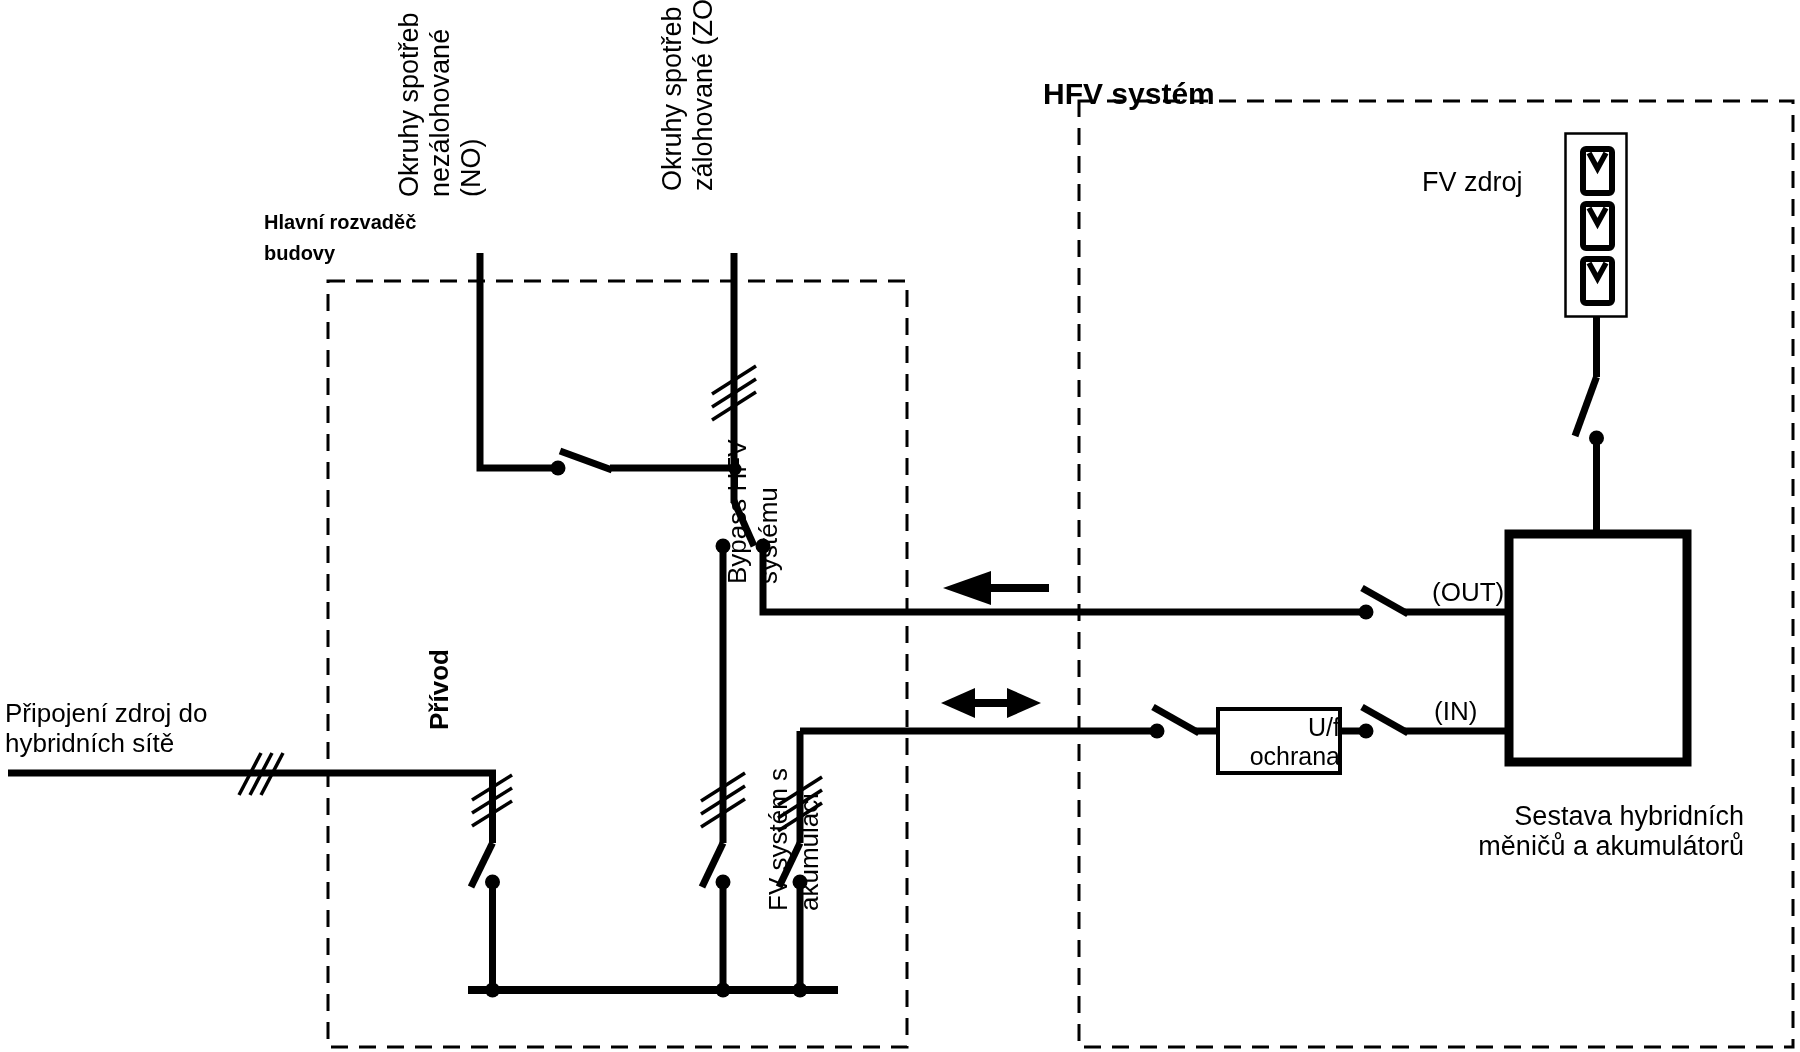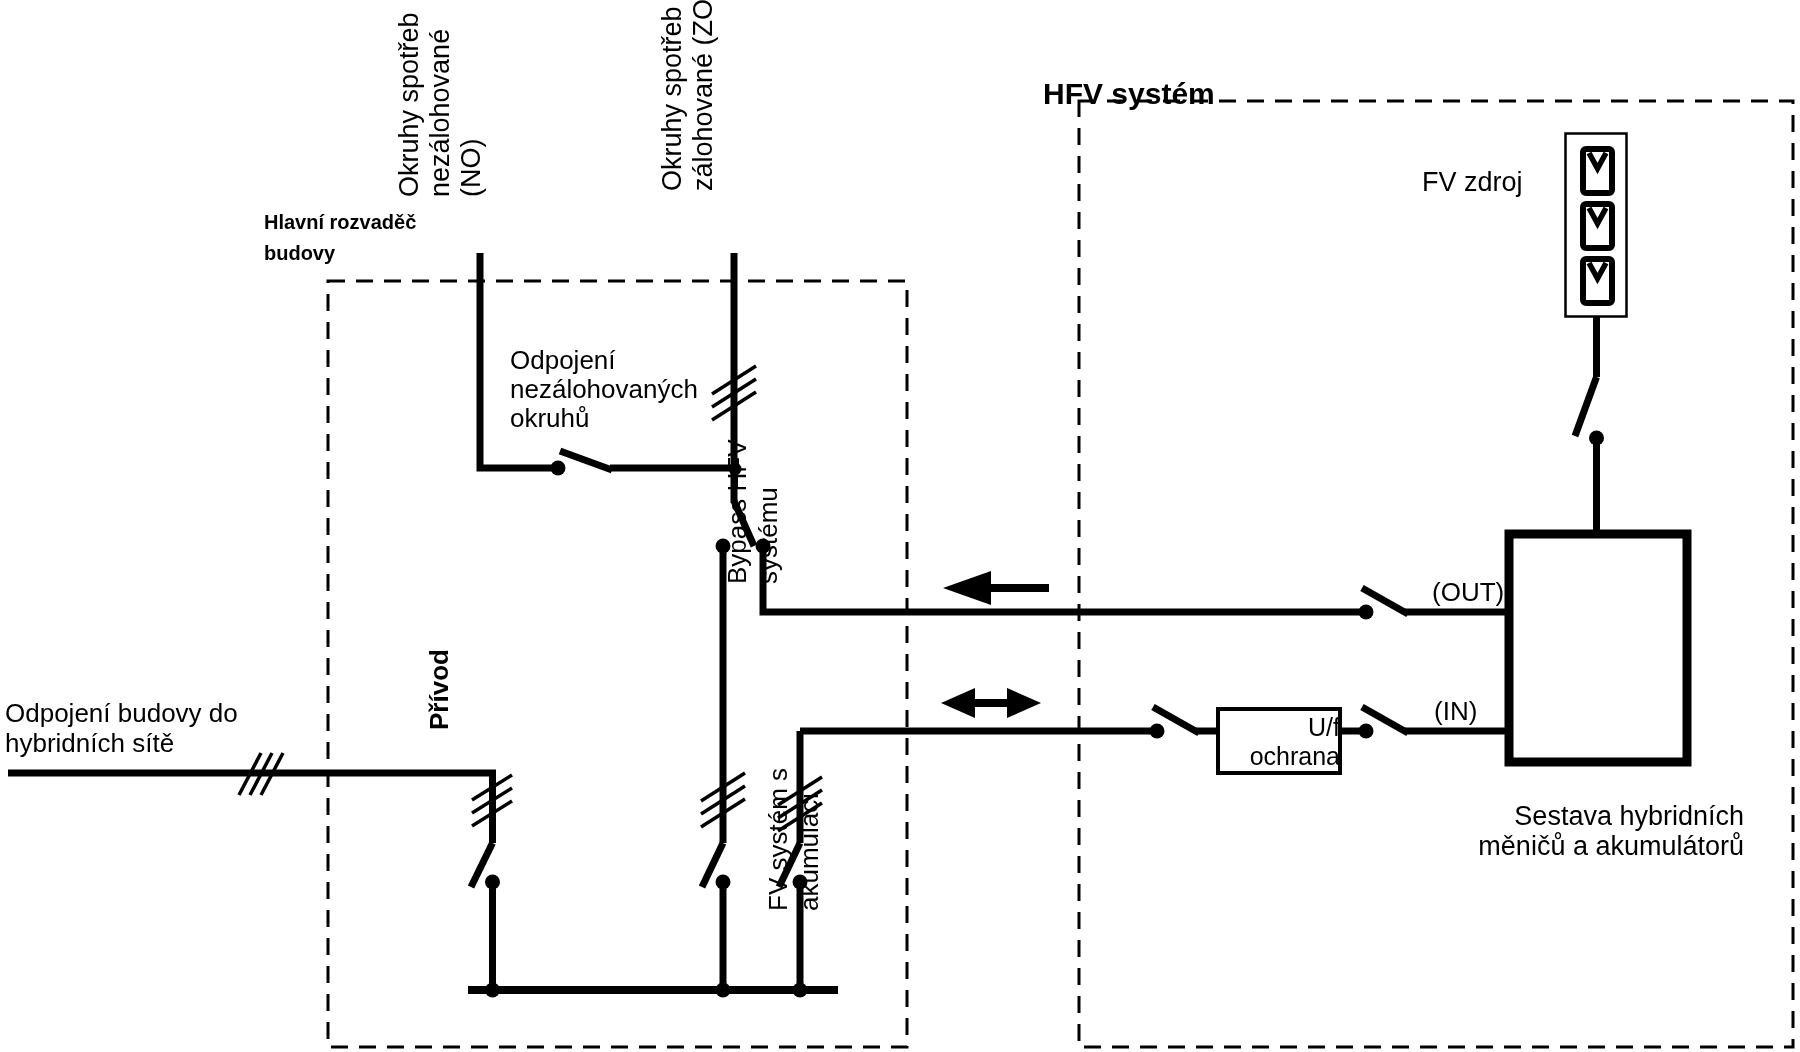--- a/index.html
+++ b/index.html
@@ -176,35 +176,30 @@
     <div>Okruhy spotřeb</div>
     <div>nezálohované</div>
     <div>(NO)</div>
   </div>
 
   <div class="lbl rot" style="left:719px;top:129px;width:200px;line-height:31px;font-size:27px;">
     <div>Okruhy spotřeb</div>
     <div>zálohované (ZO)</div>
   </div>
 
-  <div class="lbl" style="left:510px;top:346px;">
-    <div>Odpojení</div>
-    <div>nezálohovaných</div>
-    <div>okruhů</div>
-  </div>
 
   <div class="lbl rot" style="left:784px;top:522px;width:160px;line-height:31px;">
     <div>Bypass HFV</div>
     <div>systému</div>
   </div>
 
   <div class="lbl rot bold" style="left:454px;top:700px;width:92px;line-height:30px;">Přívod</div>
 
   <div class="lbl" style="left:5px;top:698px;line-height:30px;">
-    <div>Odpojení budovy do</div>
+    <div>Připojení zdroj do</div>
     <div>hybridních sítě</div>
   </div>
 
   <div class="lbl rot" style="left:825px;top:849px;width:150px;line-height:31px;">
     <div>FV systém s</div>
     <div>akumulací</div>
   </div>
 
   <div class="lbl" style="left:1422px;top:168px;font-size:27px;">FV zdroj</div>
 

